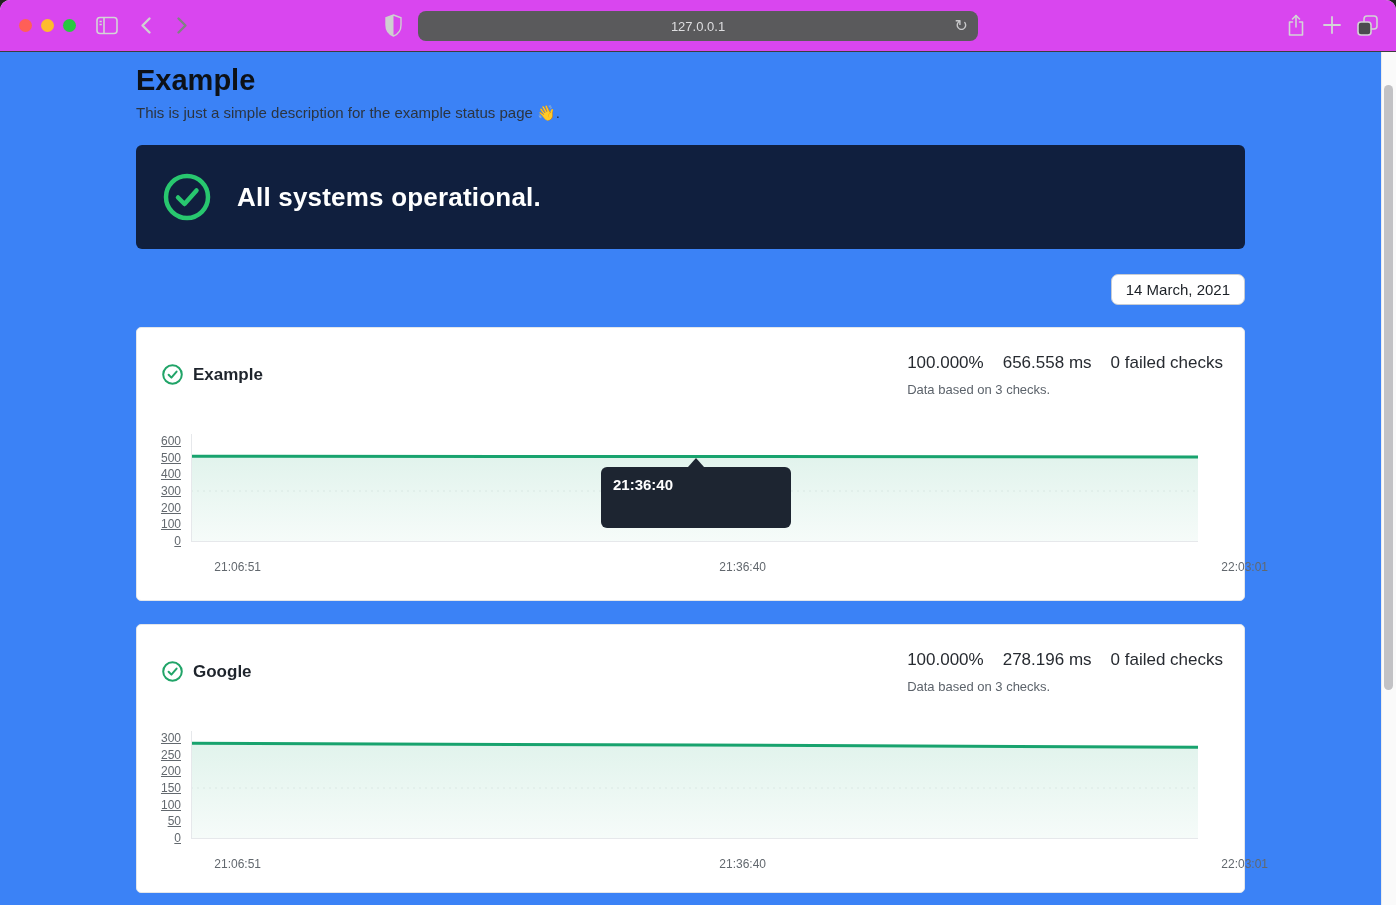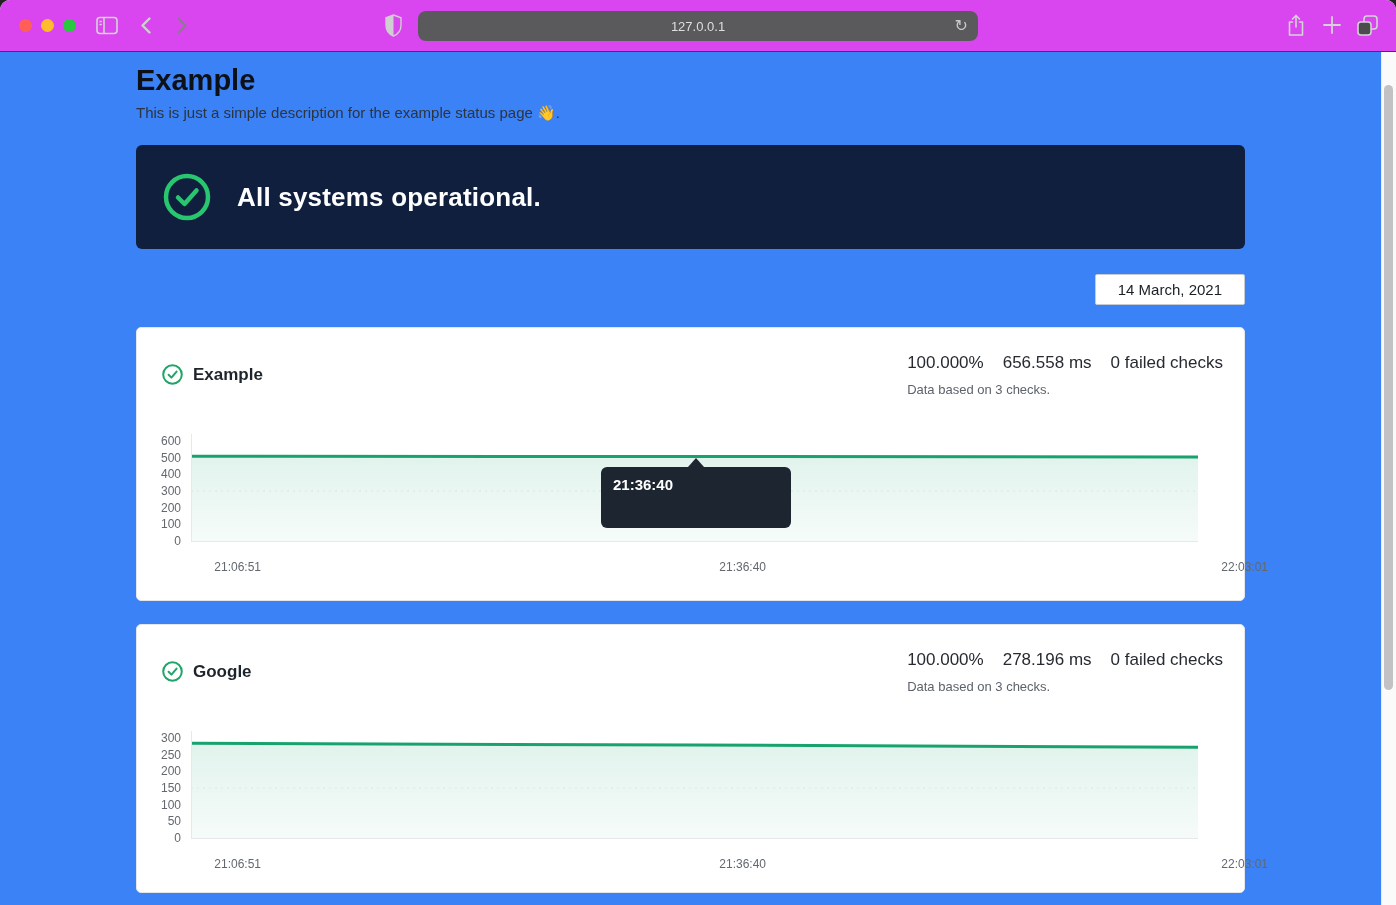--- a/index.html
+++ b/index.html
@@ -24,38 +24,38 @@
   .page { position:relative; width:1396px; height:853px; background:#3b82f6; overflow:hidden; }
   .content { position:absolute; left:136px; top:0; width:1109px; height:853px; }
   .page-title { position:absolute; left:0; top:8px; font-size:29px; font-weight:700; color:#0d1117; line-height:40px; }
   .page-desc { position:absolute; left:0; top:50px; font-size:15px; color:#2b3440; line-height:21px; }
 
   .banner { position:absolute; left:0; top:93px; width:1109px; height:104px; background:#101f3e;
             border-radius:6px; display:flex; align-items:center; }
   .banner-icon { margin-left:27px; width:48px; height:48px; flex:0 0 auto; }
   .banner-text { margin-left:26px; color:#ffffff; font-size:26px; font-weight:600; letter-spacing:.2px; }
 
-  .date-chip { position:absolute; right:0; top:222px; height:31px; padding:0 22px; background:#fff;
-               border:1px solid #c7ccd3; border-radius:2px; font-size:15px; color:#1b2026;
+  .date-chip { position:absolute; right:0; top:222px; height:31px; padding:0 14px; background:#fff;
+               border:1px solid #c7ccd3; border-radius:7px; font-size:15px; color:#1b2026;
                display:flex; align-items:center; }
 
   .card { position:absolute; left:0; width:1109px; background:#fff; border:1px solid #e3e6ea; border-radius:5px; }
   .card.first { top:275px; height:274px; }
   .card.second { top:572px; height:269px; }
 
   .mon-head { position:absolute; left:25px; top:36px; display:flex; align-items:center; }
   .mon-name { margin-left:10px; font-size:17px; font-weight:700; color:#1e242c; }
 
   .stats-block { position:absolute; right:21px; top:25px; display:flex; flex-direction:column; align-items:flex-start; }
   .stats-row { display:flex; gap:19px; font-size:17px; color:#272b31; }
   .stats-basis { margin-top:9px; font-size:13px; color:#5c636b; }
 
   .ylabels { position:absolute; left:0; top:105px; width:44px; height:116px;
              display:flex; flex-direction:column; justify-content:space-between; }
-  .ylabels span { display:block; text-align:right; font-size:12px; line-height:16px; color:#62686e; }
+  .ylabels span { display:block; text-align:right; font-size:12px; line-height:16px; color:#62686e;text-decoration:underline; }
 
   .chart-svg { position:absolute; left:54px; top:106px; }
   .xlabels { position:absolute; left:0; top:232px; width:100%; height:16px; font-size:12px; color:#62686e; }
   .xlabels span { position:absolute; width:140px; text-align:right; transform:translateX(-50%); }
   .xl-0 { left:54px; } .xl-1 { left:559px; } .xl-2 { left:1061px; }
 
   
   .tooltip { position:absolute; left:464px; top:139px; width:190px; height:61px; background:#1d2531;
              border-radius:6px; padding:9px 12px; z-index:5; }
   .tooltip:before { content:""; position:absolute; top:-9px; left:50%; margin-left:-8px;

